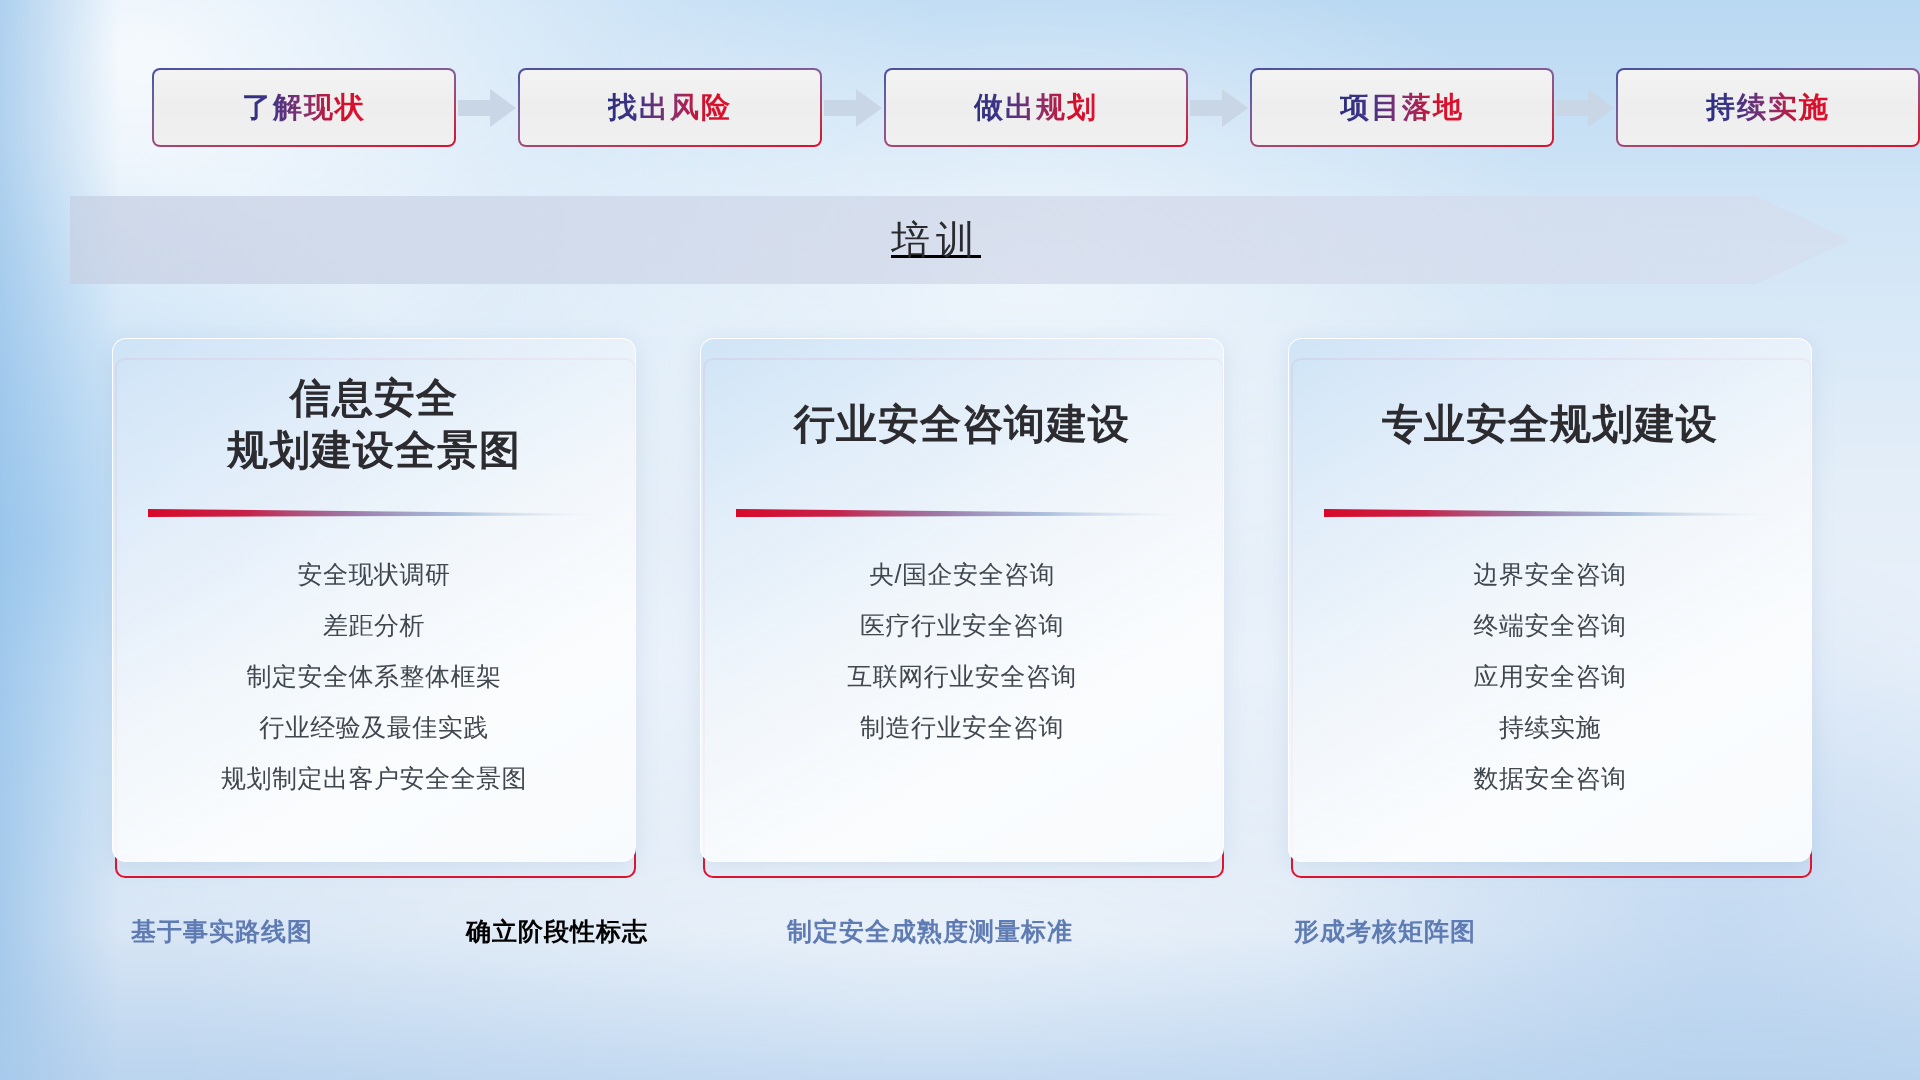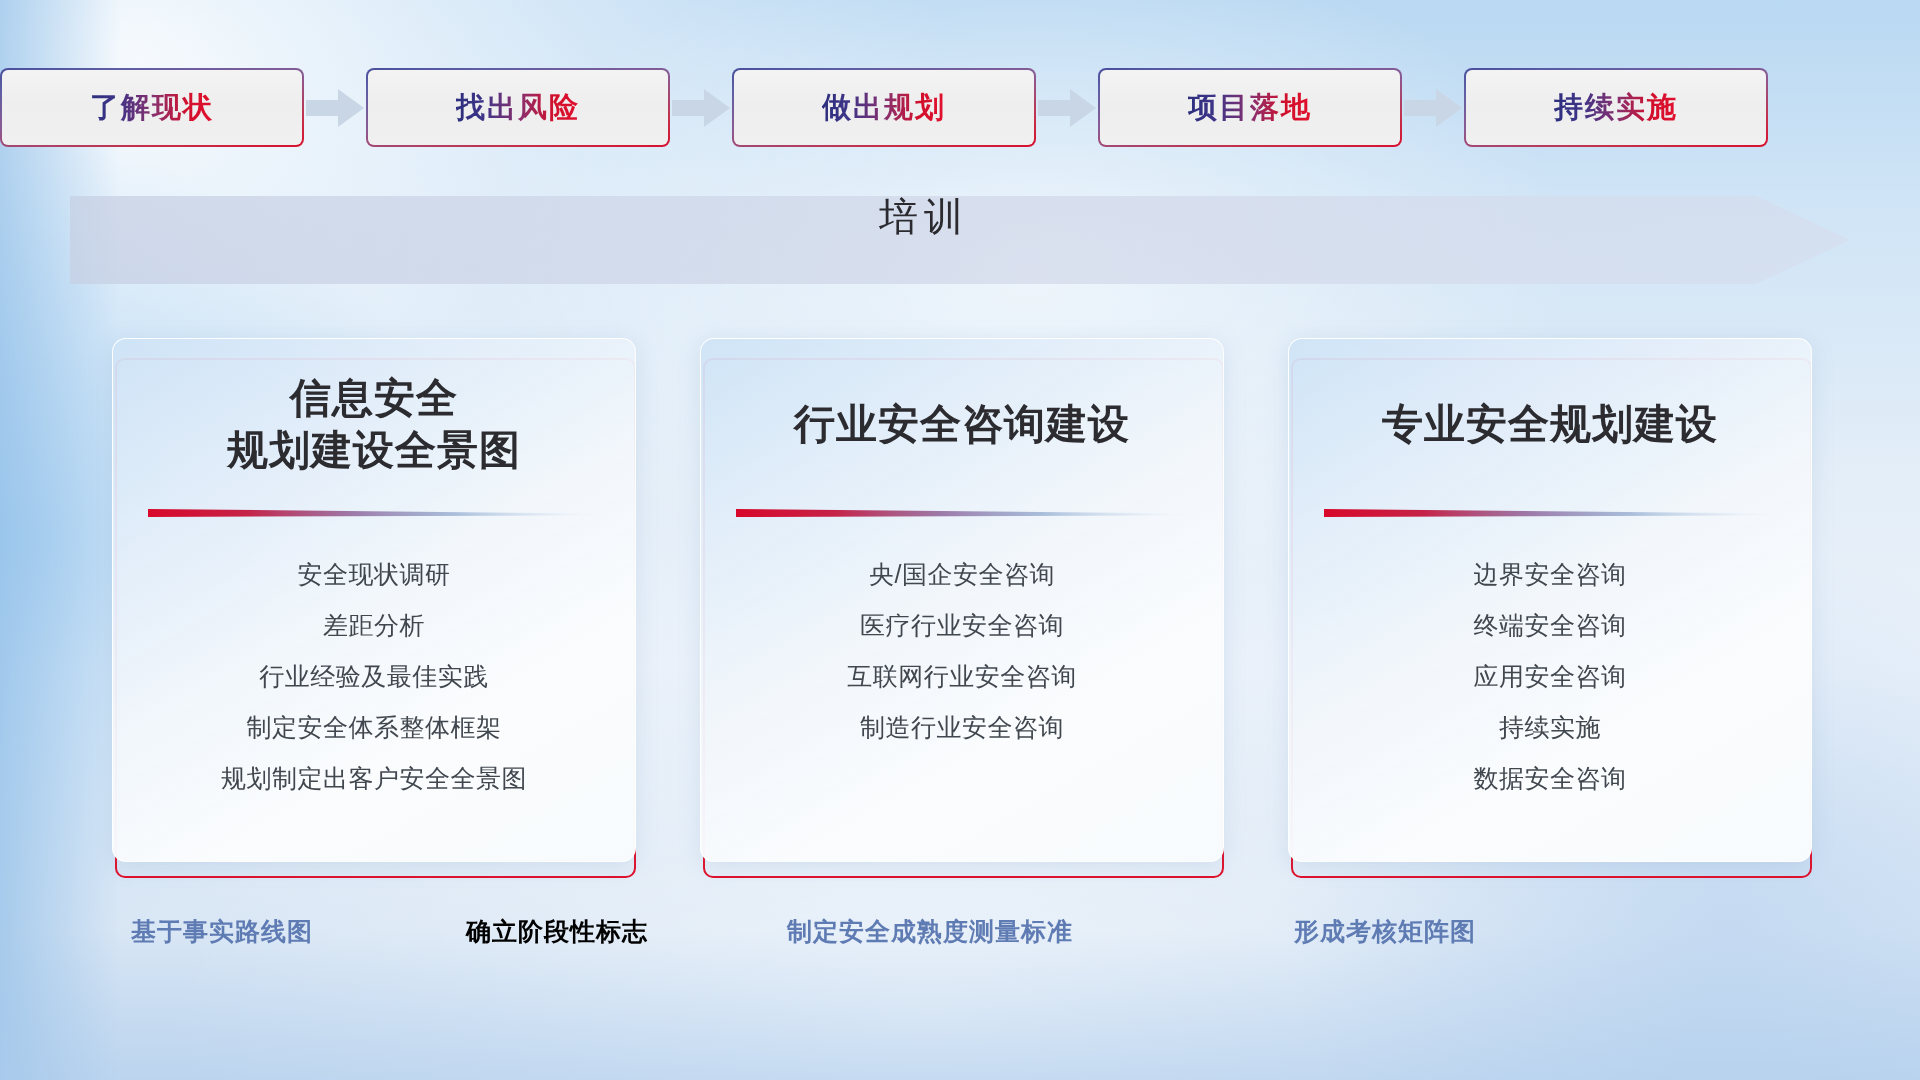--- a/index.html
+++ b/index.html
@@ -42,21 +42,21 @@
     background:linear-gradient(90deg, rgba(126,180,228,.55) 0%, rgba(126,180,228,0) 100%);
   }
   .bg-edge-bottom {
     position:absolute; left:0; bottom:0; width:100%; height:150px;
     background:linear-gradient(0deg, rgba(172,203,236,.55) 0%, rgba(172,203,236,0) 100%);
   }
 
   
   #pipeline {
     position:absolute; left:0; top:68px; width:1920px;
-    display:flex; align-items:center; justify-content:flex-start;
+    display:flex; align-items:center; justify-content:flex-end;
     gap:0;
   }
   .pipe-step {
     position:relative;
     width:304px; height:79px;
     border-radius:8px;
     padding:2px;
     background:linear-gradient(170deg,#4a4f9c 0%, #5d5ea4 16%, #8a5b93 46%, #c4304a 78%, #d8112f 100%);
     flex:0 0 auto;
   }
@@ -86,23 +86,24 @@
 
   
   #banner {
     position:absolute; left:70px; top:190px;
     width:1780px; height:100px;
   }
   #banner .band {
     position:absolute; left:0; top:0; width:100%; height:100%;
   }
   #banner-title {
-    position:absolute; left:4px; top:0; width:1780px; height:100px;
-    display:flex; justify-content:center;
+    position:absolute; left:16px; top:0; width:1780px; height:100px;
+    display:flex; align-items:center; justify-content:center;
     padding-right:80px;
+    text-decoration:underline;
   }
   #banner-title span {
     font-size:39px; font-weight:500; color:#2b2b2f; letter-spacing:6px;
   }
 
   
   #cards {
     position:absolute; left:112px; top:338px;
     width:1700px; height:540px;
     display:flex; gap:64px;
@@ -267,23 +268,23 @@
             </linearGradient>
           </defs>
           <path class="divPath" d="M0,2 L452,6.6 L452,8.4 L0,10 Z" fill="url(#divGrad-0)"></path>
         </svg>
       </div>
       <ul class="card-list">
   <li style="color: rgb(65, 71, 79);">安全现状调研</li>
 
   <li style="color: rgb(65, 71, 79);">差距分析</li>
 
+  <li style="color: rgb(65, 71, 79);">制定安全体系整体框架</li>
+
   <li style="color: rgb(65, 71, 79);">行业经验及最佳实践</li>
-
-  <li style="color: rgb(65, 71, 79);">制定安全体系整体框架</li>
 
   <li style="color: rgb(65, 71, 79);">规划制定出客户安全全景图</li>
 </ul>
     </div>
   </div>
 
   <div class="card-wrap">
     <div class="card-red-frame" style="border-color: rgb(224, 16, 43);"></div>
     <div class="card">
       <div class="card-title-block">

